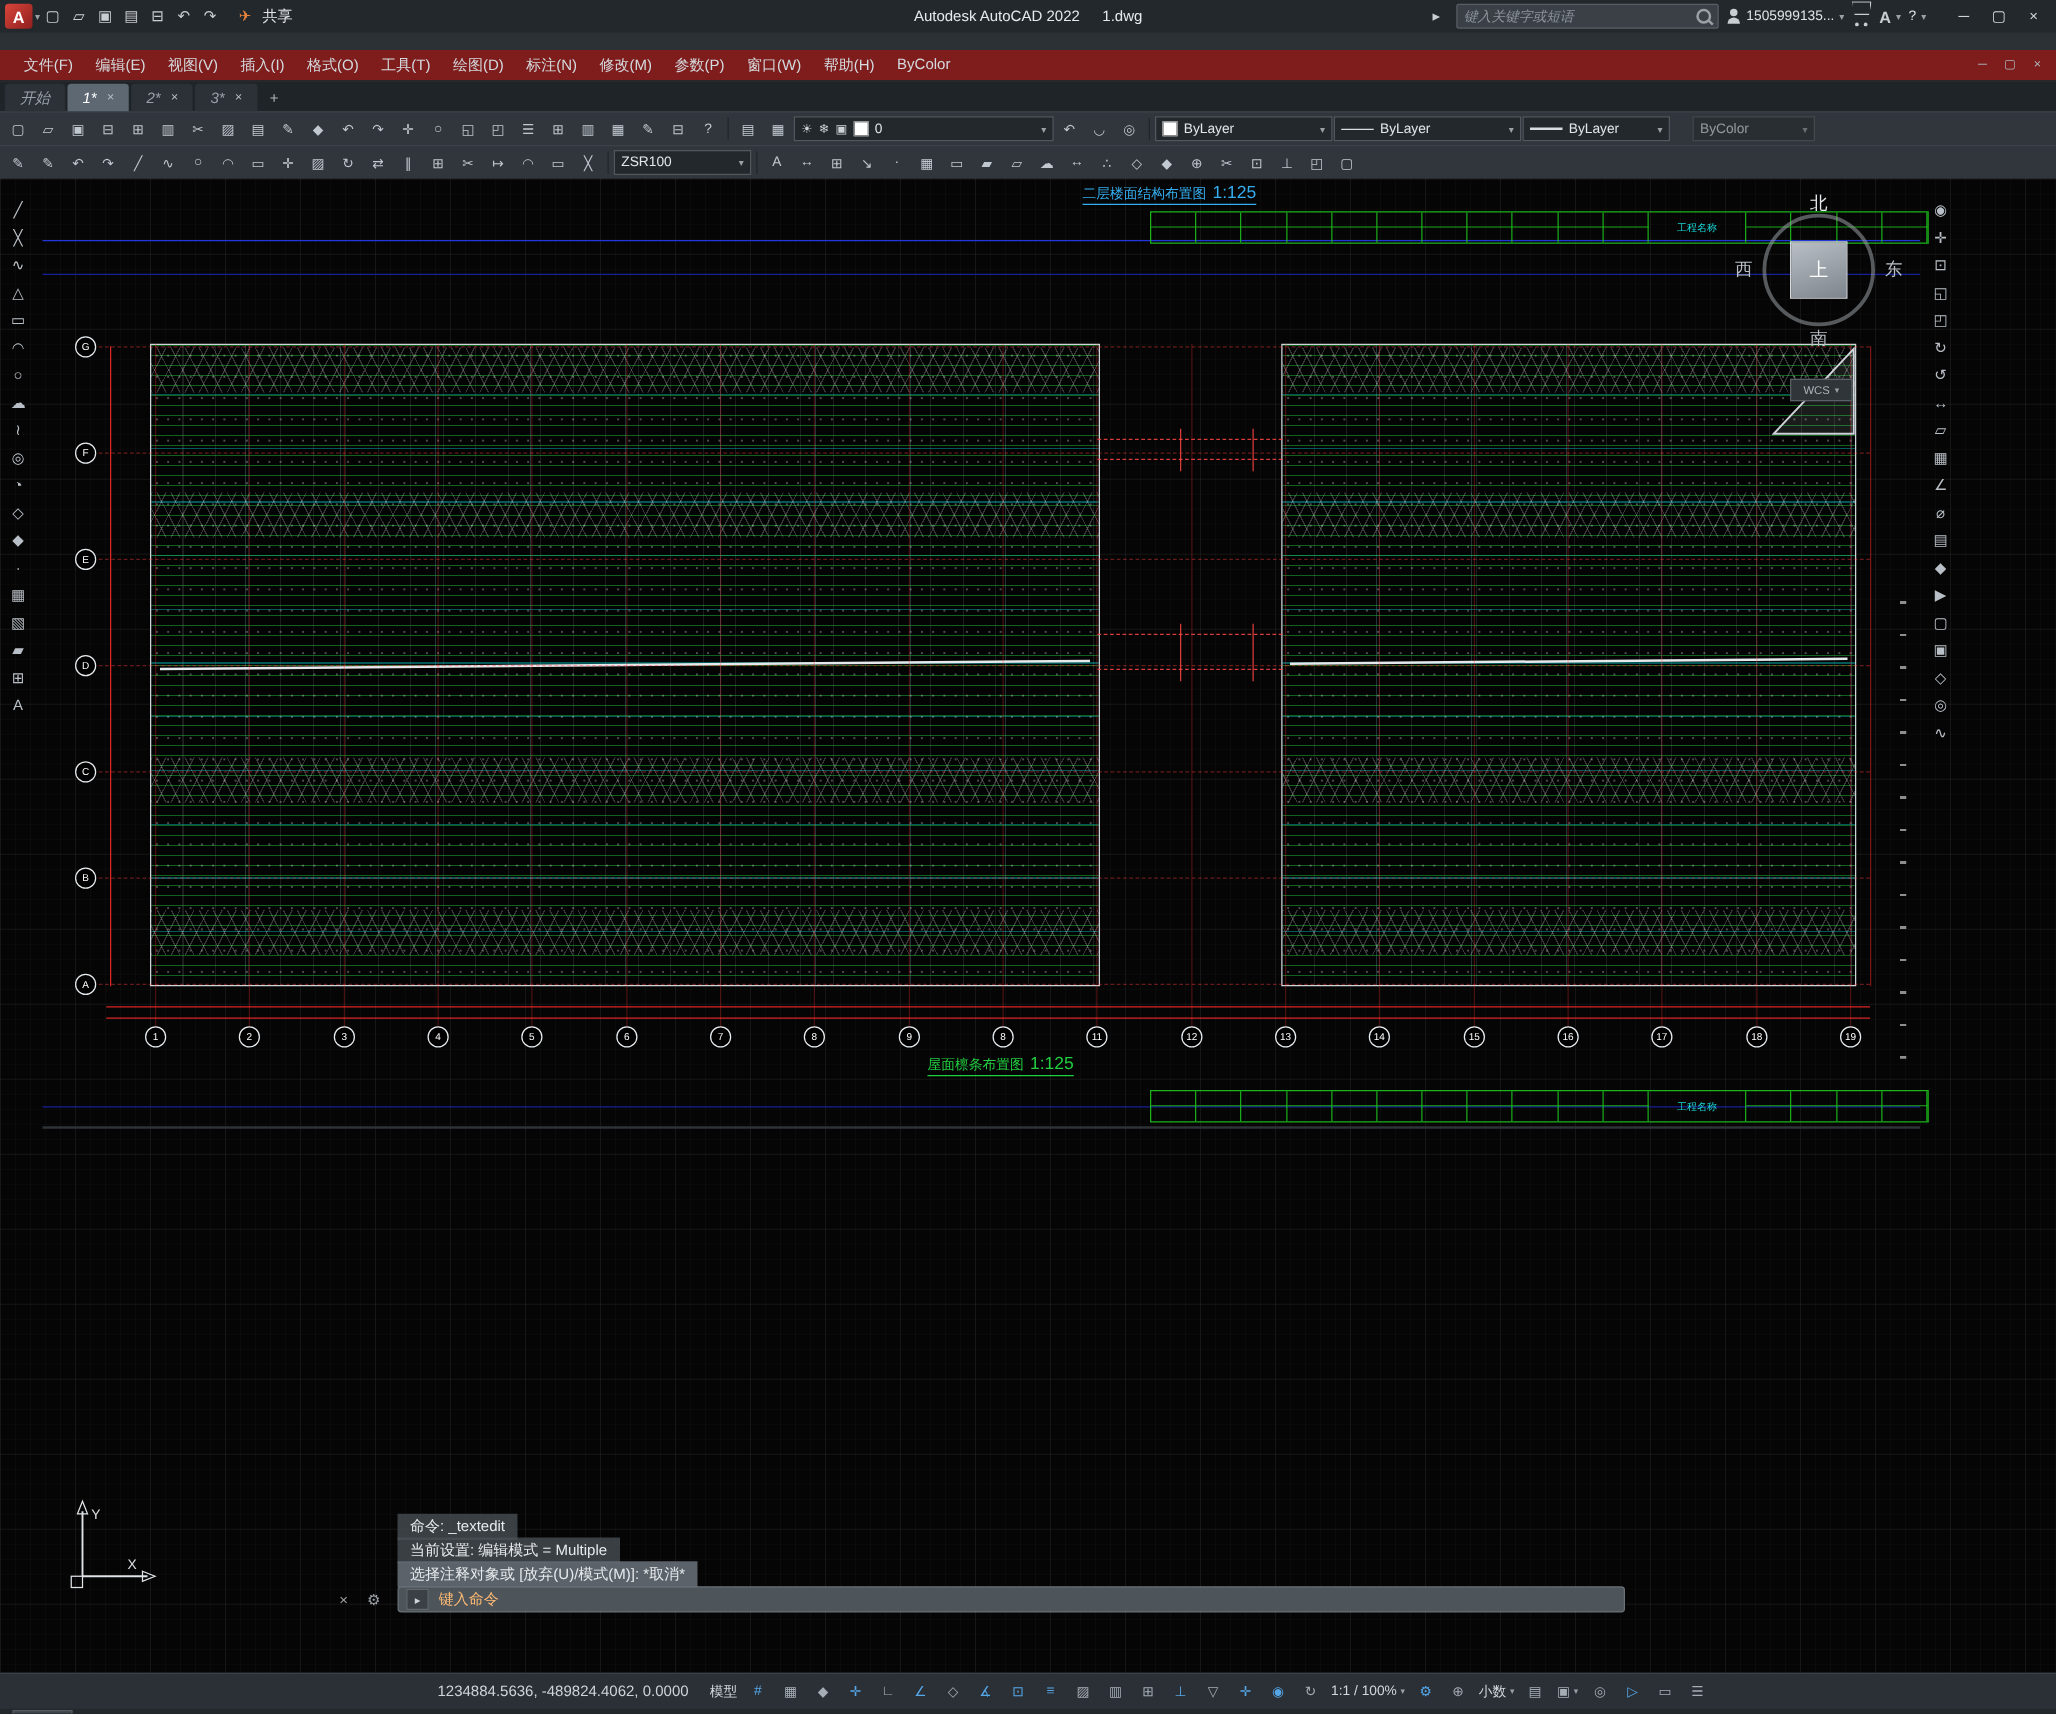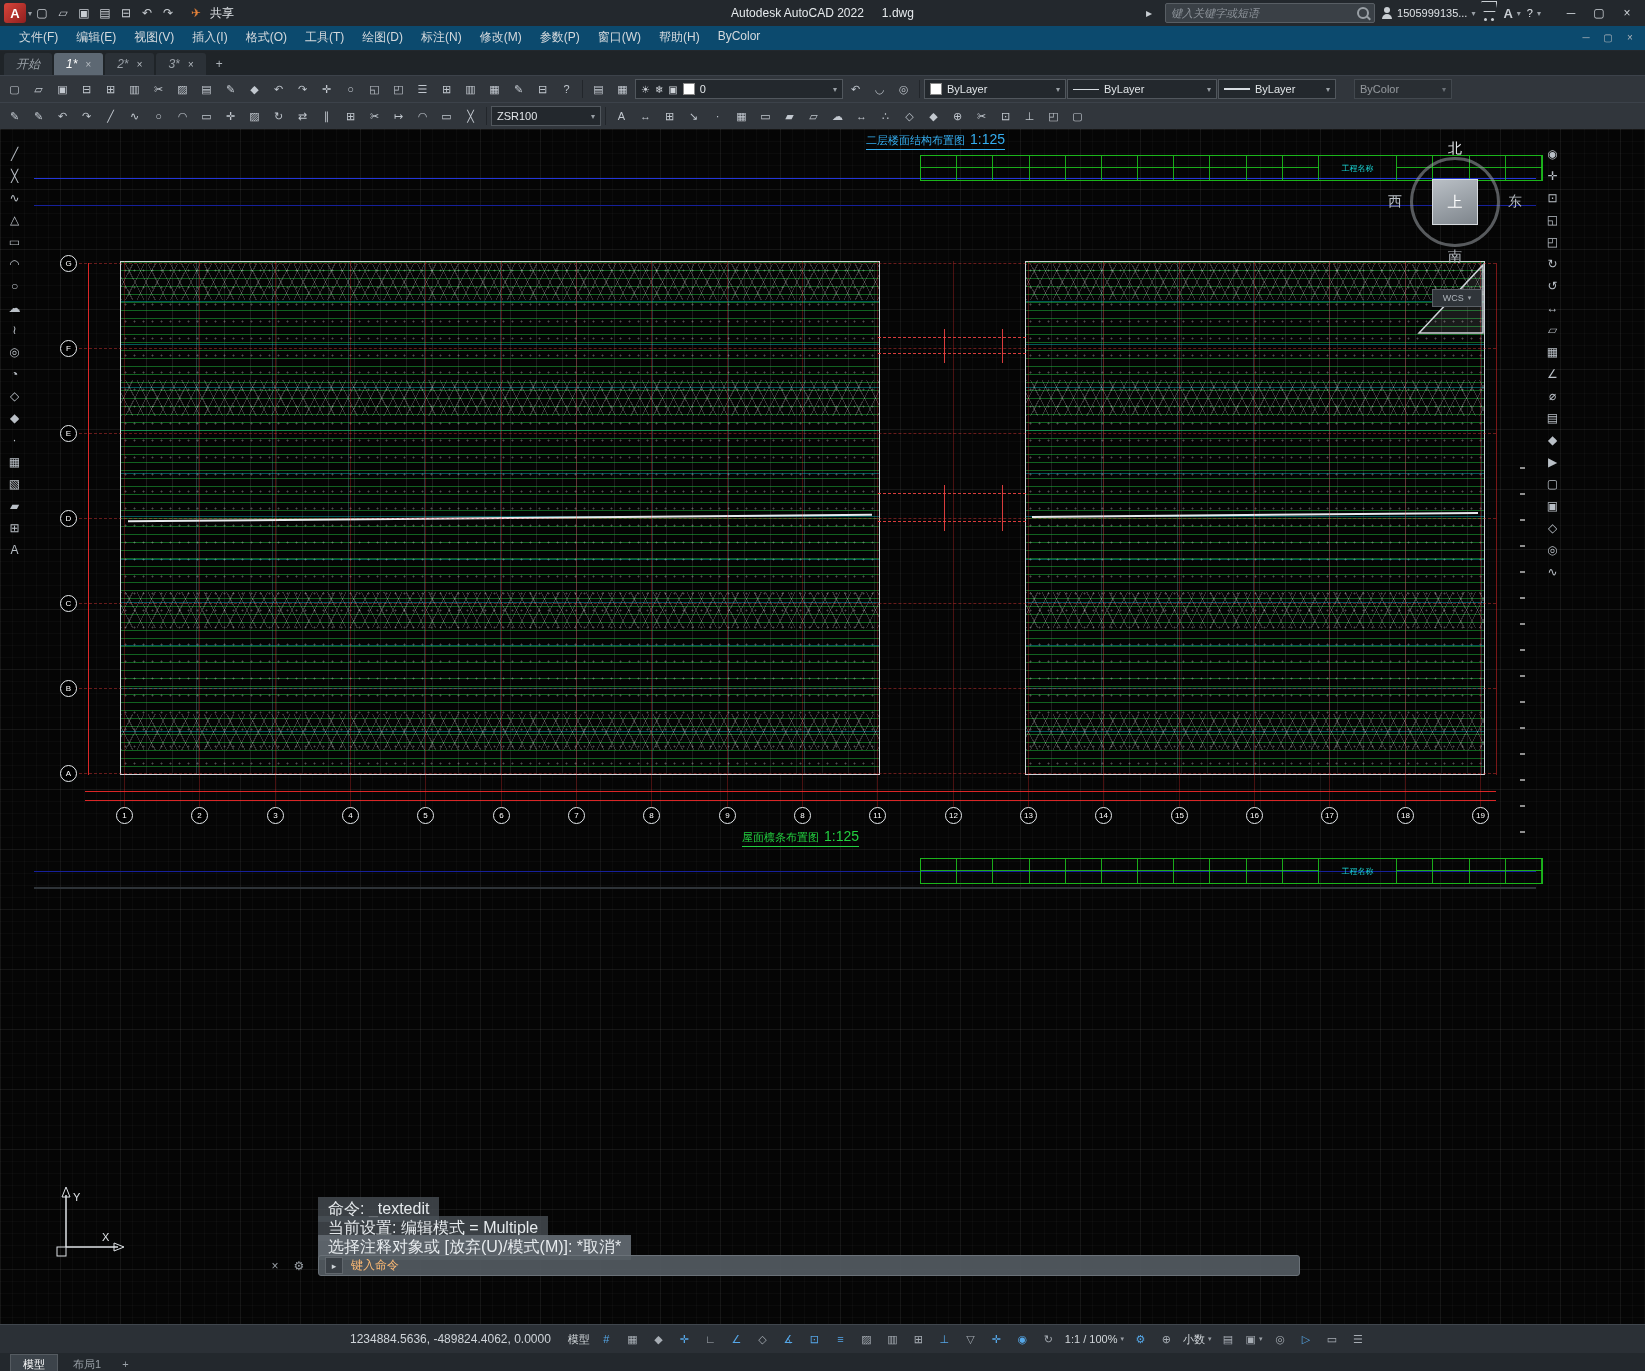--- a/index.html
+++ b/index.html
@@ -25,21 +25,21 @@
   .person::after{content:'';position:absolute;bottom:0;left:1px;width:10px;height:5px;border-radius:5px 5px 0 0;background:#c9ced3;}
   .user-btn{display:flex;align-items:center;gap:4px;font-size:11px;color:#dfe3e7;}
   .cart{width:14px;height:9px;border:1px solid #c9ced3;clip-path:polygon(0 0,100% 0,86% 100%,14% 100%);position:relative;margin-top:-4px;}
   .cartwrap{position:relative;width:16px;height:16px;display:flex;align-items:flex-start;justify-content:center;}
   .cartwrap::after{content:'';position:absolute;bottom:0px;left:3px;width:3px;height:3px;border-radius:50%;background:#c9ced3;box-shadow:7px 0 0 #c9ced3;}
   .a-small{font-size:13px;font-weight:bold;color:#c9ced3;}
   .caret-s{font-size:8px;color:#9aa0a6;}
   .win-controls{display:flex;margin-left:10px;}
   .win-btn{width:28px;height:22px;display:flex;align-items:center;justify-content:center;color:#cfd4d9;font-size:12px;}
   
-  .menubar{height:24px;background:#0c4a6e;display:flex;align-items:flex-start;padding-left:10px;position:relative;border-bottom:1px solid #23282d;}
+  .menubar{height:24px;background:#7f1d1d;display:flex;align-items:center;padding-left:10px;position:relative;border-bottom:1px solid #23282d;margin-top:14px;}
   .menu-item{padding:3px 9px;font-size:12px;color:#d4d9dd;}
   .doc-controls{position:absolute;right:4px;top:0;display:flex;}
   .doc-btn{width:22px;height:22px;display:flex;align-items:center;justify-content:center;color:#aeb4ba;font-size:10px;}
   
   .tabbar{height:24px;background:#1f2428;display:flex;align-items:flex-end;padding-left:4px;gap:2px;}
   .ftab{height:22px;padding:0 12px;background:#2b3137;color:#9aa1a8;font-size:12px;display:flex;align-items:center;gap:8px;
         border-radius:3px 3px 0 0;font-style:italic;}
   .ftab.active{background:#5d6873;color:#fff;}
   .ftab .tabx{font-size:10px;color:#b7bdc3;}
   .ftab.plus{padding:0 8px;background:transparent;color:#aeb4ba;}
@@ -110,21 +110,21 @@
        font-size:9px;color:#aeb4ba;display:flex;align-items:center;justify-content:center;gap:4px;}
   
   .palette{position:absolute;display:flex;flex-direction:column;gap:1px;}
   #draw-palette{left:3px;top:14px;}
   #nav-palette{left:1541px;top:14px;}
   .pal-icon{width:23px;height:21px;display:flex;align-items:center;justify-content:center;color:#b9bfc6;font-size:12px;}
   
   .ucs{position:absolute;left:50px;top:1056px;}
   .ucs text{fill:#dfe3e7;font-size:11px;font-family:"Liberation Sans",sans-serif;}
   
-  .cmd-line{position:absolute;left:318px;padding:2px 10px;font-size:16px;color:#e6eaed;background:rgba(73,79,86,.78);white-space:nowrap;}
+  .cmd-line{position:absolute;left:318px;padding:2px 10px;font-size:12px;color:#e6eaed;background:rgba(73,79,86,.78);white-space:nowrap;}
   .cmd-line.hl{background:rgba(96,103,111,.95);}
   .cmd-bar{position:absolute;left:318px;top:1126px;width:982px;height:21px;background:rgba(84,91,98,.92);
            border:1px solid #6a7178;border-radius:3px;display:flex;align-items:center;padding:0 6px;gap:8px;box-sizing:border-box;}
   .cmd-key{width:16px;height:15px;background:#3a4046;border:1px solid #61676d;font-size:9px;color:#cfd4d9;
            display:flex;align-items:center;justify-content:center;flex:none;}
   .cmd-ph{color:#fdba74;font-size:12px;}
   .cmd-float{position:absolute;width:18px;height:18px;display:flex;align-items:center;justify-content:center;color:#9aa0a6;font-size:12px;}
   
   .statusbar{height:28px;background:#2b3036;border-top:1px solid #40464d;display:flex;align-items:center;padding:0 8px;}
   .coords{margin-left:342px;font-size:12px;color:#cfd4d9;white-space:nowrap;}

